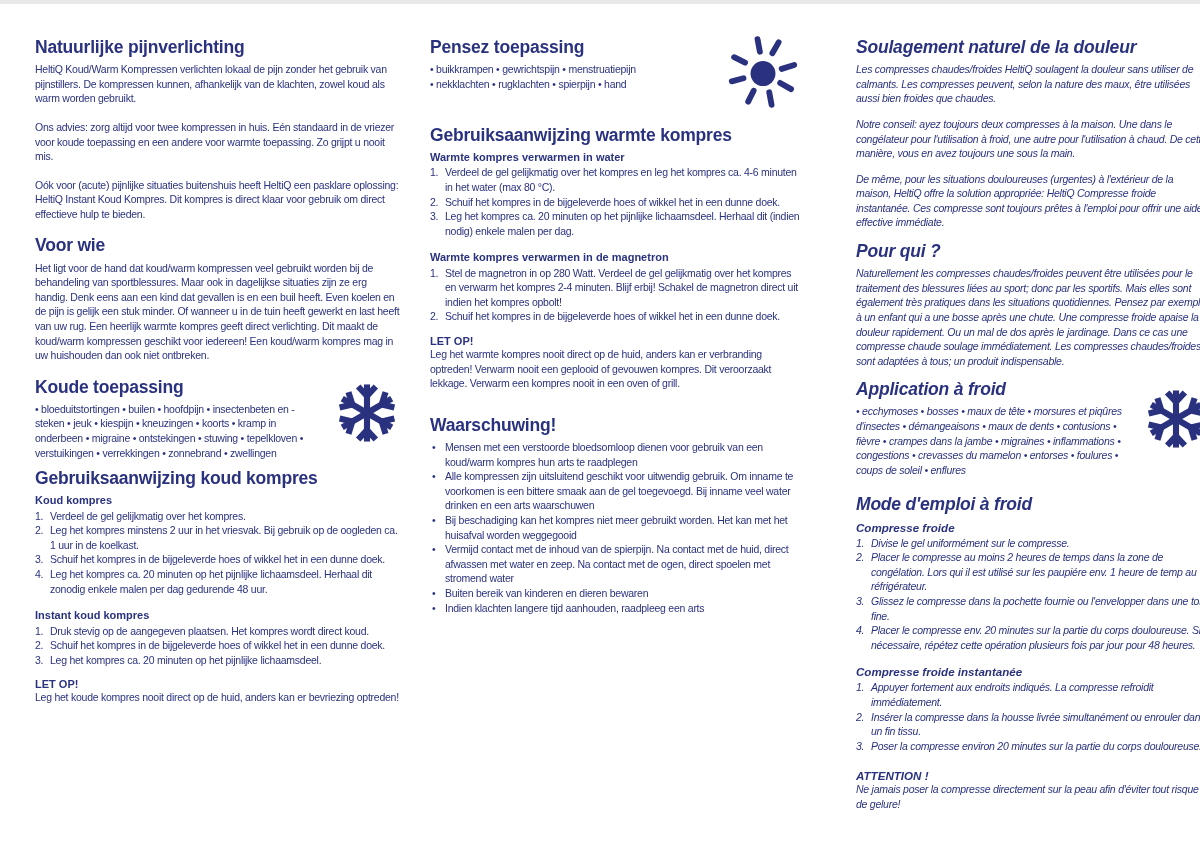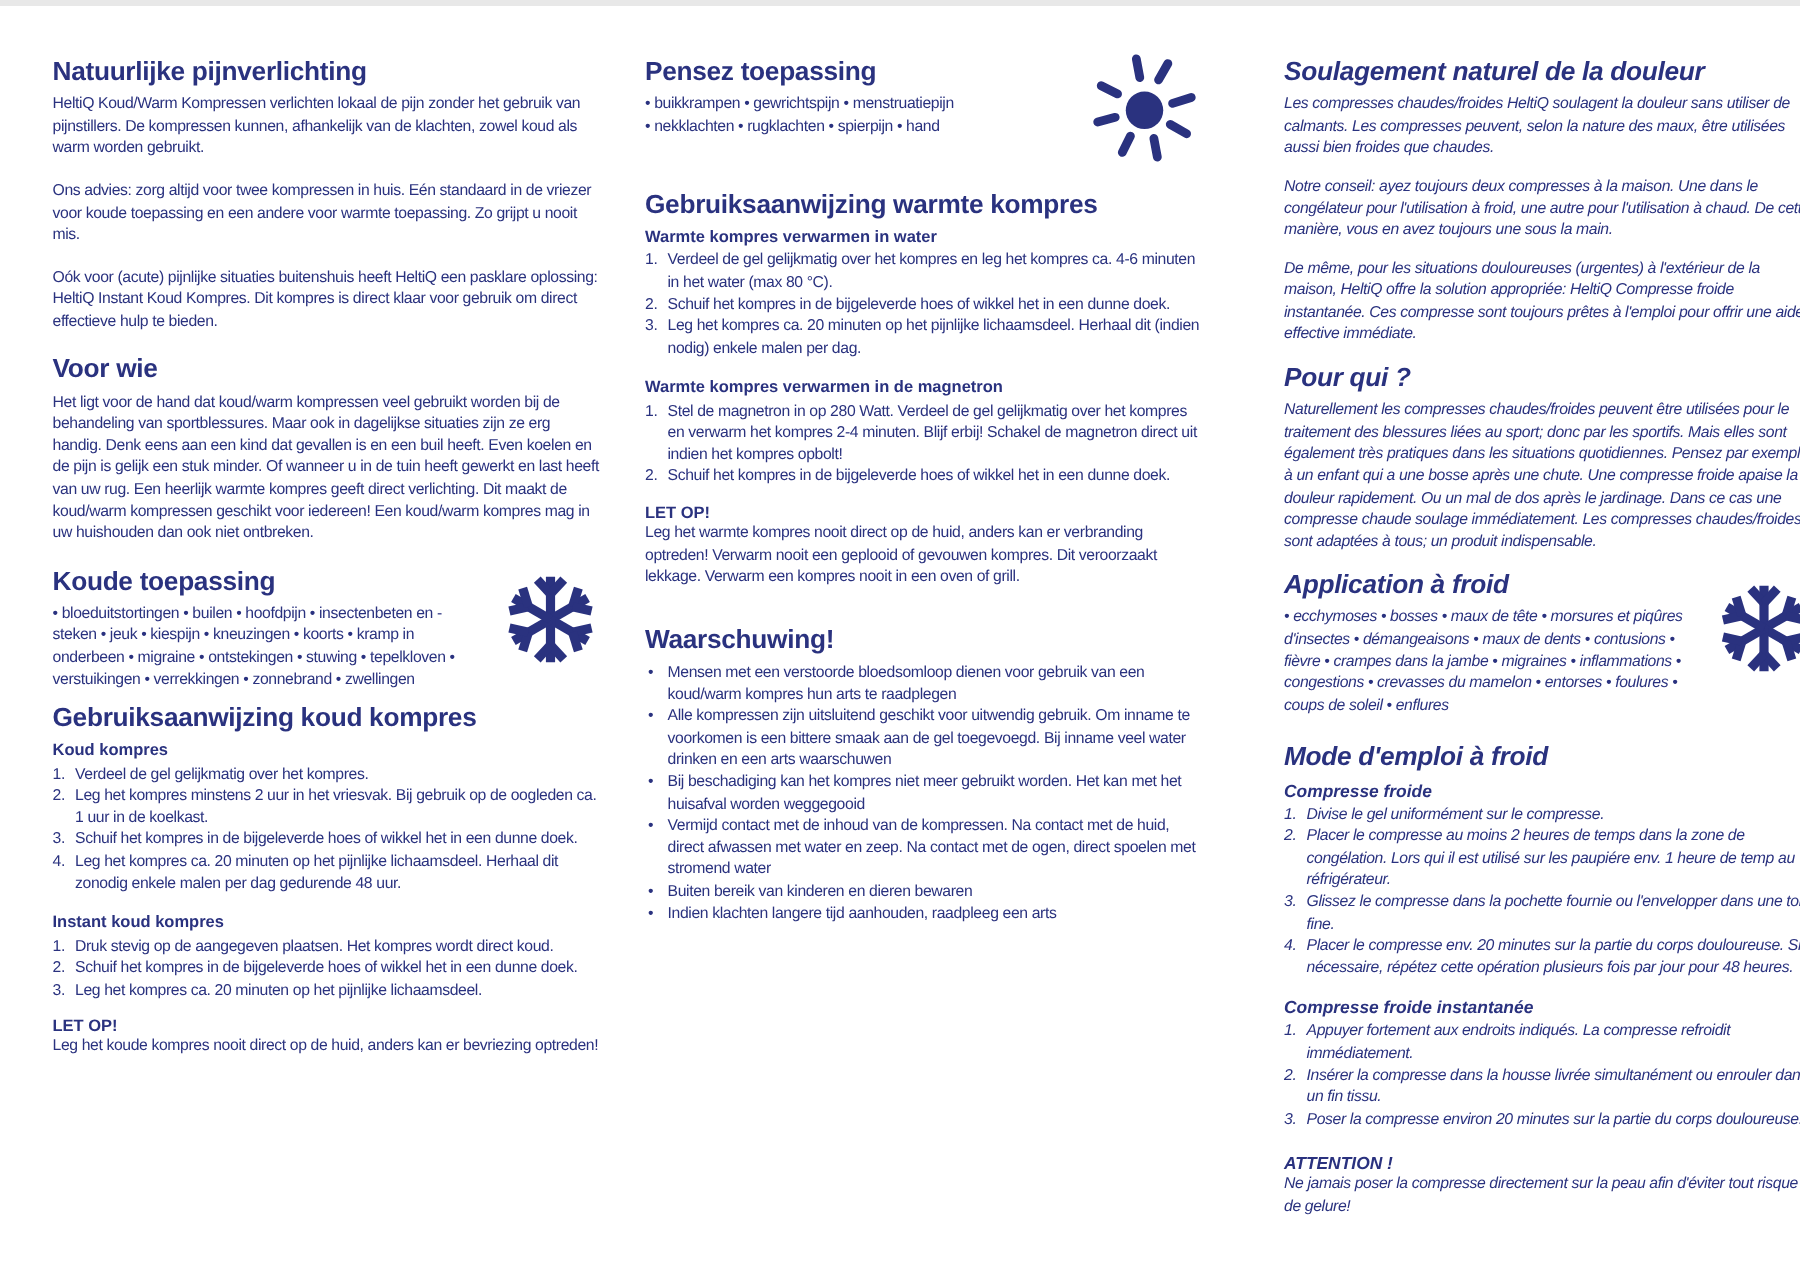--- a/index.html
+++ b/index.html
@@ -147,21 +147,21 @@
     </ol>
 
     <div class="warn-title">LET OP!</div>
     <div class="p">Leg het warmte kompres nooit direct op de huid, anders kan er verbranding optreden! Verwarm nooit een geplooid of gevouwen kompres. Dit veroorzaakt lekkage. Verwarm een kompres nooit in een oven of grill.</div>
 
     <div class="h1 mt-lg">Waarschuwing!</div>
     <ul class="warnlist">
       <li>Mensen met een verstoorde bloedsomloop dienen voor gebruik van een koud/warm kompres hun arts te raadplegen</li>
       <li>Alle kompressen zijn uitsluitend geschikt voor uitwendig gebruik. Om inname te voorkomen is een bittere smaak aan de gel toegevoegd. Bij inname veel water drinken en een arts waarschuwen</li>
       <li>Bij beschadiging kan het kompres niet meer gebruikt worden. Het kan met het huisafval worden weggegooid</li>
-      <li>Vermijd contact met de inhoud van de kompressen. Na contact met de huid, direct afwassen met water en zeep. Na contact met de ogen, direct spoelen met stromend water</li>
+      <li>Vermijd contact met de inhoud van de spierpijn. Na contact met de huid, direct afwassen met water en zeep. Na contact met de ogen, direct spoelen met stromend water</li>
       <li>Buiten bereik van kinderen en dieren bewaren</li>
       <li>Indien klachten langere tijd aanhouden, raadpleeg een arts</li>
     </ul>
   </div>
 
   <div class="col col3">
     <div class="h1">Soulagement naturel de la douleur</div>
     <div class="p">Les compresses chaudes/froides HeltiQ soulagent la douleur sans utiliser de calmants. Les compresses peuvent, selon la nature des maux, être utilisées aussi bien froides que chaudes.</div>
     <div class="p">Notre conseil: ayez toujours deux compresses à la maison. Une dans le congélateur pour l'utilisation à froid, une autre pour l'utilisation à chaud. De cette manière, vous en avez toujours une sous la main.</div>
     <div class="p">De même, pour les situations douloureuses (urgentes) à l'extérieur de la maison, HeltiQ offre la solution appropriée: HeltiQ Compresse froide instantanée. Ces compresse sont toujours prêtes à l'emploi pour offrir une aide effective immédiate.</div>

